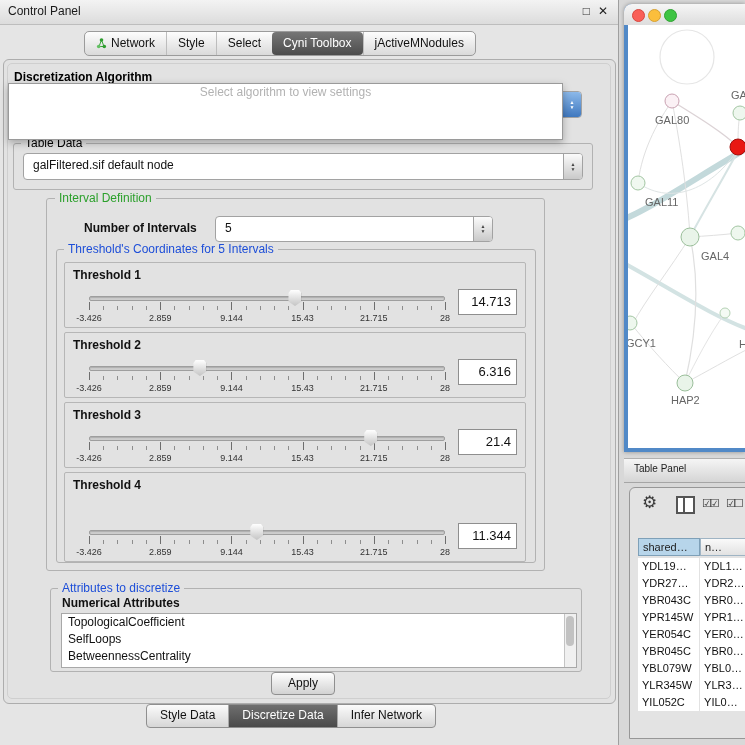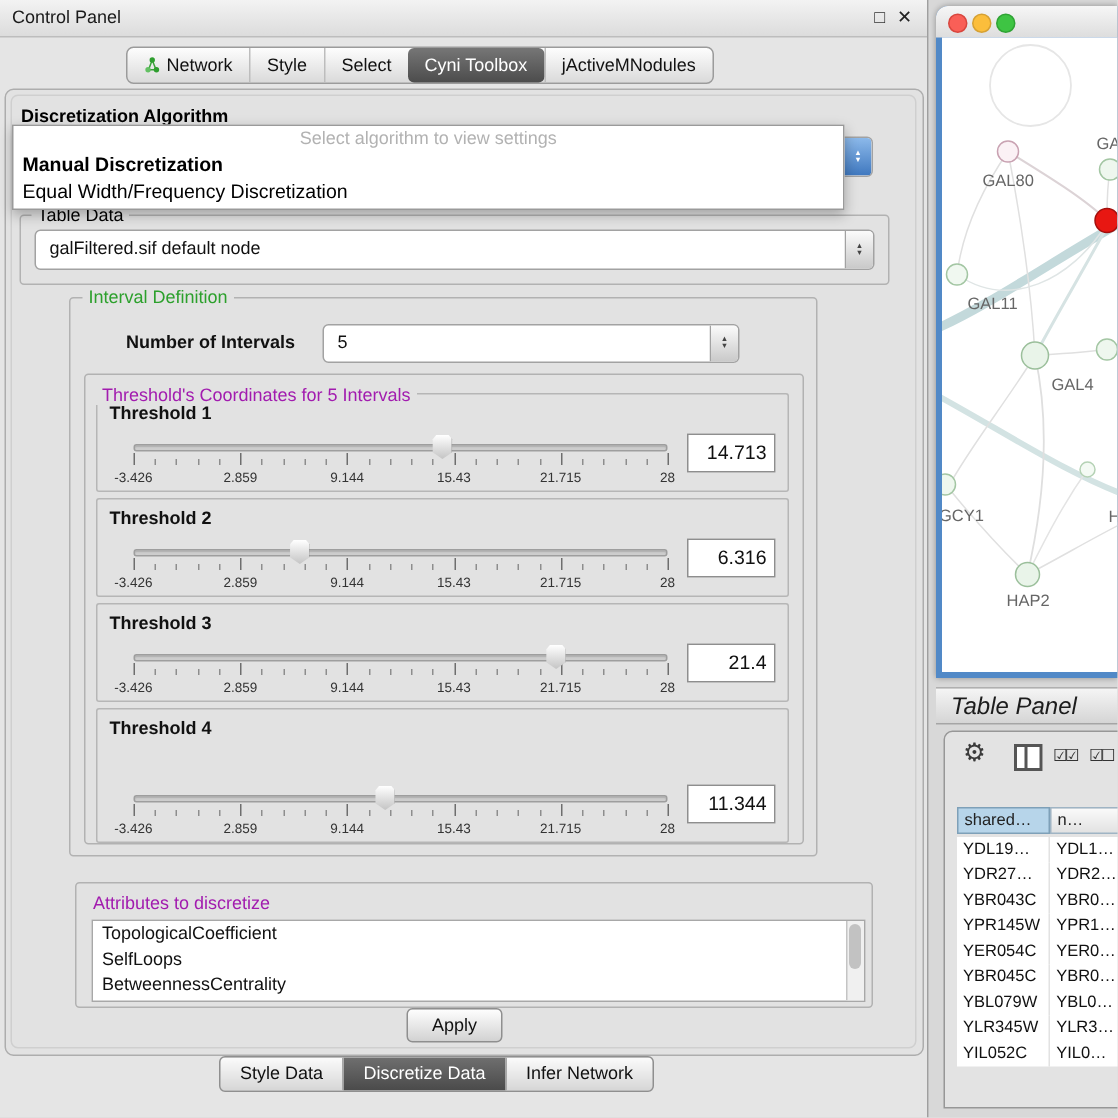--- a/index.html
+++ b/index.html
@@ -40,21 +40,21 @@
   #algo-combo{left:18px;top:91px;width:562px;height:25px;z-index:4;}
   #algo-popup{left:8px;top:83px;width:553px;height:55px;background:#fff;border:1px solid #9a9a9a;
               box-shadow:0 3px 8px rgba(0,0,0,.28);z-index:40;}
   #popup-placeholder{width:100%;text-align:center;color:#b2b2b2;font-size:12px;line-height:17px;}
   .popup-opt{padding-left:6px;font-size:13px;line-height:18px;color:#000;white-space:nowrap;}
   .popup-opt.bold{font-weight:bold;}
 
   .group{position:absolute;border:1px solid #b2b2b2;border-radius:3px;}
   .legend{position:absolute;background:#e2e2e2;padding:0 4px;font-size:12px;line-height:13px;white-space:nowrap;z-index:3;}
   .legend.green{color:#2ca02c;}
-  .legend.blue{color:#a21caf;margin-top:14px;}
+  .legend.blue{color:#1d4ed8;}
 
   #tabledata-group{left:13px;top:143px;width:578px;height:45px;}
   #tabledata-legend{left:21px;top:137px;color:#000;}
   #tabledata-combo{left:23px;top:153px;width:558px;height:25px;}
 
   #interval-group{left:46px;top:198px;width:497px;height:371px;}
   #interval-legend{left:55px;top:192px;}
   #noi-label{left:84px;top:221px;font-weight:bold;font-size:12px;}
   #noi-combo{left:215px;top:216px;width:276px;height:24px;}
 
@@ -101,21 +101,21 @@
   .traffic{position:absolute;top:5px;width:11px;height:11px;border-radius:50%;}
   #tl-red{left:8px;background:#f95f57;border:1px solid #d8463e;}
   #tl-yellow{left:24px;background:#fbbe3c;border:1px solid #d6a133;}
   #tl-green{left:40px;background:#3ec443;border:1px solid #2fa334;}
   #net-canvas{left:4px;top:21px;width:117px;height:423px;background:#fff;overflow:hidden;}
   #net-svg text{font-family:"Liberation Sans","DejaVu Sans",sans-serif;font-size:11px;fill:#666;}
 
   
   #tp-header{left:624px;top:458px;width:121px;height:23px;background:linear-gradient(#f5f5f5,#d5d5d5);
              border-top:1px solid #b0b0b0;border-bottom:1px solid #a5a5a5;}
-  #tp-title{left:10px;top:4px;font-size:16px;color:#1c1c1c;font-style:italic;}
+  #tp-title{left:10px;top:4px;font-size:10px;color:#1c1c1c;}
 
   #table-window{left:629px;top:487px;width:116px;height:250px;background:#e3e3e3;border:1px solid #979797;
                 border-radius:6px 0 0 0;overflow:hidden;}
   #tw-toolbar{left:0;top:0;width:100%;height:32px;}
   #gear-icon{left:12px;top:4px;font-size:17px;color:#3a3a3a;}
   #cols-icon{left:46px;top:8px;width:15px;height:14px;border:2px solid #555;background:#fff;}
   #cols-icon:before{content:"";position:absolute;left:5px;top:0;width:2px;height:100%;background:#555;}
   .cb-icon{position:absolute;top:9px;font-size:11px;color:#333;letter-spacing:-2px;}
   #cb1{left:72px;}
   #cb2{left:96px;}
@@ -176,24 +176,20 @@
 
     <div id="algo-combo" class="combo">
       <div class="stepper blue">
           <span>▲</span>
           <span>▼</span>
         </div>
     </div>
 
     <div id="algo-popup" class="abs">
       <div id="popup-placeholder">Select algorithm to view settings</div>
-      <div id="popup-options">
-          <div class="popup-opt bold">Manual Discretization</div>
-          <div class="popup-opt">Equal Width/Frequency Discretization</div>
-        </div>
     </div>
 
     <div id="tabledata-group" class="group"></div>
     <div id="tabledata-legend" class="legend">Table Data</div>
     <div id="tabledata-combo" class="combo">
       <span class="txt">galFiltered.sif default node</span>
       <div class="stepper">
           <span>▲</span>
           <span>▼</span>
         </div>

